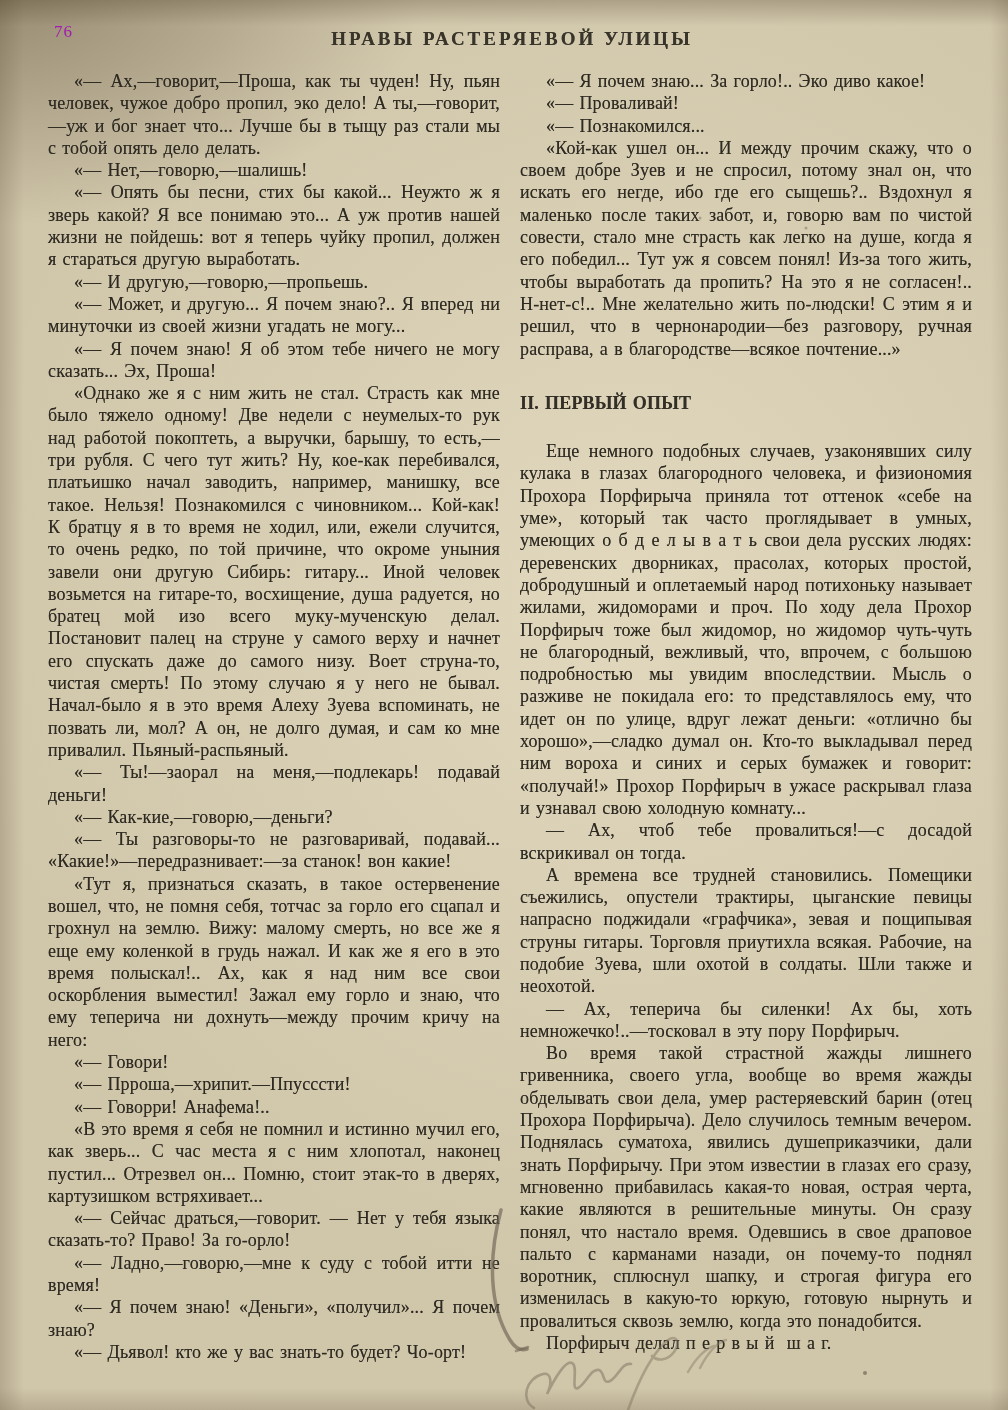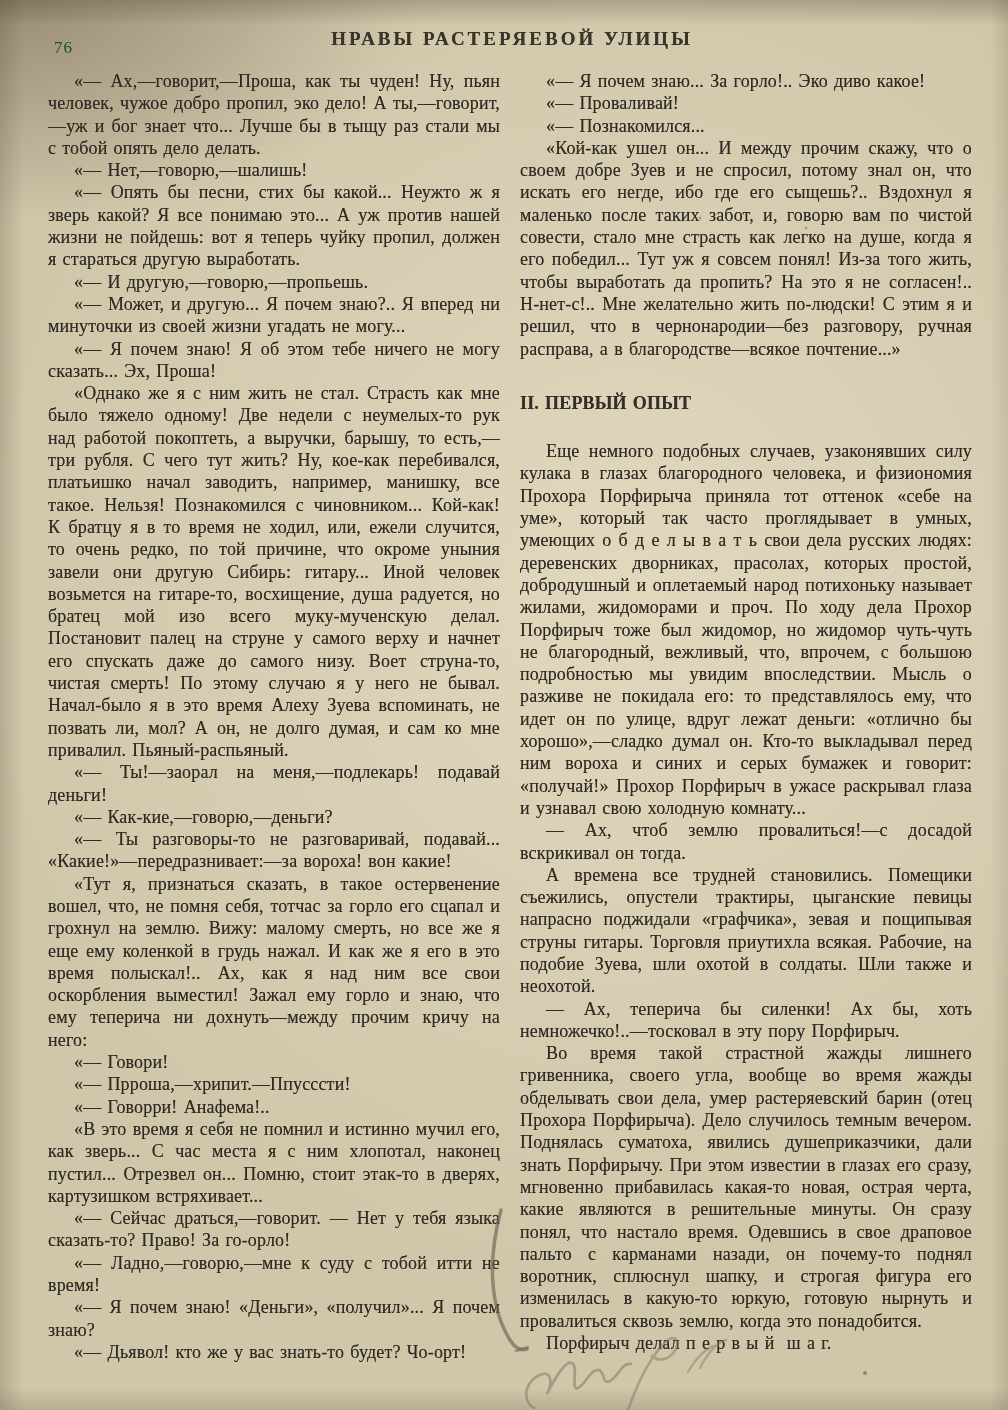--- a/index.html
+++ b/index.html
@@ -12,22 +12,22 @@
       radial-gradient(42% 16% at 0% 0%, rgba(74,60,38,0.42) 0%, rgba(74,60,38,0) 100%),
       linear-gradient(to bottom, rgba(86,72,48,0.34) 0px, rgba(86,72,48,0) 26px),
       linear-gradient(to right, rgba(86,72,48,0.22) 0px, rgba(86,72,48,0) 24px),
       linear-gradient(to left, rgba(86,72,48,0.16) 0px, rgba(86,72,48,0) 18px),
       linear-gradient(to top, rgba(86,72,48,0.20) 0px, rgba(86,72,48,0) 22px);
     font-family:"Liberation Serif","DejaVu Serif",serif;
     color:#2e2a22;
   }
   .page-header { position:absolute; top:22px; left:48px; right:32px; height:34px; }
   .page-number {
-    position:absolute; left:6px; top:16px;
-    font-size:17px; letter-spacing:1px; color:#14532d;
+    position:absolute; left:6px; top:0;
+    font-size:17px; letter-spacing:1px; color:#a21caf;
   }
   .running-title {
     text-align:center; padding-top:6px;
     font-size:19px; letter-spacing:3px; font-weight:700; color:#38342a;
     text-shadow:0 0 0.5px rgba(46,42,34,0.6);
   }
   .columns {
     position:absolute; top:70px; left:48px;
     display:flex; gap:20px;
   }
@@ -57,39 +57,39 @@
   <div class="col">
     <p>«— Ах,—говорит,—Проша, как ты чуден! Ну, пьян человек, чужое добро пропил, эко дело! А ты,—говорит,—уж и бог знает что... Лучше бы в тыщу раз стали мы с тобой опять дело делать.</p>
     <p>«— Нет,—говорю,—шалишь!</p>
     <p>«— Опять бы песни, стих бы какой... Неужто ж я зверь какой? Я все понимаю это... А уж против нашей жизни не пойдешь: вот я теперь чуйку пропил, должен я стараться другую выработать.</p>
     <p>«— И другую,—говорю,—пропьешь.</p>
     <p>«— Может, и другую... Я почем знаю?.. Я вперед ни минуточки из своей жизни угадать не могу...</p>
     <p>«— Я почем знаю! Я об этом тебе ничего не могу сказать... Эх, Проша!</p>
     <p>«Однако же я с ним жить не стал. Страсть как мне было тяжело одному! Две недели с неумелых-то рук над работой покоптеть, а выручки, барышу, то есть,—три рубля. С чего тут жить? Ну, кое-как перебивался, платьишко начал заводить, например, манишку, все такое. Нельзя! Познакомился с чиновником... Кой-как! К братцу я в то время не ходил, или, ежели случится, то очень редко, по той причине, что окроме уныния завели они другую Сибирь: гитару... Иной человек возьмется на гитаре-то, восхищение, душа радуется, но братец мой изо всего муку-мученскую делал. Постановит палец на струне у самого верху и начнет его спускать даже до самого низу. Воет струна-то, чистая смерть! По этому случаю я у него не бывал. Начал-было я в это время Алеху Зуева вспоминать, не позвать ли, мол? А он, не долго думая, и сам ко мне привалил. Пьяный-распьяный.</p>
     <p>«— Ты!—заорал на меня,—подлекарь! подавай деньги!</p>
     <p>«— Как-кие,—говорю,—деньги?</p>
-    <p>«— Ты разговоры-то не разговаривай, подавай... «Какие!»—передразнивает:—за вороха! вон какие!</p>
+    <p>«— Ты разговоры-то не разговаривай, подавай... «Какие!»—передразнивает:—за станок! вон какие!</p>
     <p>«Тут я, признаться сказать, в такое остервенение вошел, что, не помня себя, тотчас за горло его сцапал и грохнул на землю. Вижу: малому смерть, но все же я еще ему коленкой в грудь нажал. И как же я его в это время полыскал!.. Ах, как я над ним все свои оскорбления выместил! Зажал ему горло и знаю, что ему теперича ни дохнуть—между прочим кричу на него:</p>
     <p>«— Говори!</p>
     <p>«— Прроша,—хрипит.—Ппусссти!</p>
     <p>«— Говорри! Анафема!..</p>
     <p>«В это время я себя не помнил и истинно мучил его, как зверь... С час места я с ним хлопотал, наконец пустил... Отрезвел он... Помню, стоит этак-то в дверях, картузишком встряхивает...</p>
     <p>«— Сейчас драться,—говорит. — Нет у тебя языка сказать-то? Право! За го-орло!</p>
     <p>«— Ладно,—говорю,—мне к суду с тобой итти не время!</p>
     <p>«— Я почем знаю! «Деньги», «получил»... Я почем знаю?</p>
     <p>«— Дьявол! кто же у вас знать-то будет? Чо-орт!</p>
   </div>
   <div class="col">
     <p>«— Я почем знаю... За горло!.. Эко диво какое!</p>
     <p>«— Проваливай!</p>
     <p>«— Познакомился...</p>
     <p>«Кой-как ушел он... И между прочим скажу, что о своем добре Зуев и не спросил, потому знал он, что искать его негде, ибо где его сыщешь?.. Вздохнул я маленько после таких забот, и, говорю вам по чистой совести, стало мне страсть как легко на душе, когда я его победил... Тут уж я совсем понял! Из-за того жить, чтобы выработать да пропить? На это я не согласен!.. Н-нет-с!.. Мне желательно жить по-людски! С этим я и решил, что в чернонародии—без разговору, ручная расправа, а в благородстве—всякое почтение...»</p>
     <p class="section-heading">II. ПЕРВЫЙ ОПЫТ</p>
     <p>Еще немного подобных случаев, узаконявших силу кулака в глазах благородного человека, и физиономия Прохора Порфирыча приняла тот оттенок «себе на уме», который так часто проглядывает в умных, умеющих о&nbsp;б&nbsp;д&nbsp;е&nbsp;л&nbsp;ы&nbsp;в&nbsp;а&nbsp;т&nbsp;ь свои дела русских людях: деревенских дворниках, прасолах, которых простой, добродушный и оплетаемый народ потихоньку называет жилами, жидоморами и проч. По ходу дела Прохор Порфирыч тоже был жидомор, но жидомор чуть-чуть не благородный, вежливый, что, впрочем, с большою подробностью мы увидим впоследствии. Мысль о разживе не покидала его: то представлялось ему, что идет он по улице, вдруг лежат деньги: «отлично бы хорошо»,—сладко думал он. Кто-то выкладывал перед ним вороха и синих и серых бумажек и говорит: «получай!» Прохор Порфирыч в ужасе раскрывал глаза и узнавал свою холодную комнату...</p>
-    <p>— Ах, чтоб землю провалиться!—с досадой вскрикивал он тогда.</p>
+    <p>— Ах, чтоб тебе провалиться!—с досадой вскрикивал он тогда.</p>
     <p>А времена все трудней становились. Помещики съежились, опустели трактиры, цыганские певицы напрасно поджидали «графчика», зевая и пощипывая струны гитары. Торговля приутихла всякая. Рабочие, на подобие Зуева, шли охотой в солдаты. Шли также и неохотой.</p>
     <p>— Ах, теперича бы силенки! Ах бы, хоть немножечко!..—тосковал в эту пору Порфирыч.</p>
     <p>Во время такой страстной жажды лишнего гривенника, своего угла, вообще во время жажды обделывать свои дела, умер растеряевский барин (отец Прохора Порфирыча). Дело случилось темным вечером. Поднялась суматоха, явились душеприказчики, дали знать Порфирычу. При этом известии в глазах его сразу, мгновенно прибавилась какая-то новая, острая черта, какие являются в решительные минуты. Он сразу понял, что настало время. Одевшись в свое драповое пальто с карманами назади, он почему-то поднял воротник, сплюснул шапку, и строгая фигура его изменилась в какую-то юркую, готовую нырнуть и провалиться сквозь землю, когда это понадобится.</p>
     <p>Порфирыч делал п&nbsp;е&nbsp;р&nbsp;в&nbsp;ы&nbsp;й &nbsp;ш&nbsp;а&nbsp;г.</p>
   </div>
 </div>
 
 <svg class="marginalia" width="1008" height="1410" viewBox="0 0 1008 1410">
 
   <path d="M 501 1210 C 488 1258 489 1306 510 1340 C 515 1348 521 1351 527 1349" fill="none" stroke="rgba(110,100,84,0.65)" stroke-width="3.5" stroke-linecap="round"></path>

